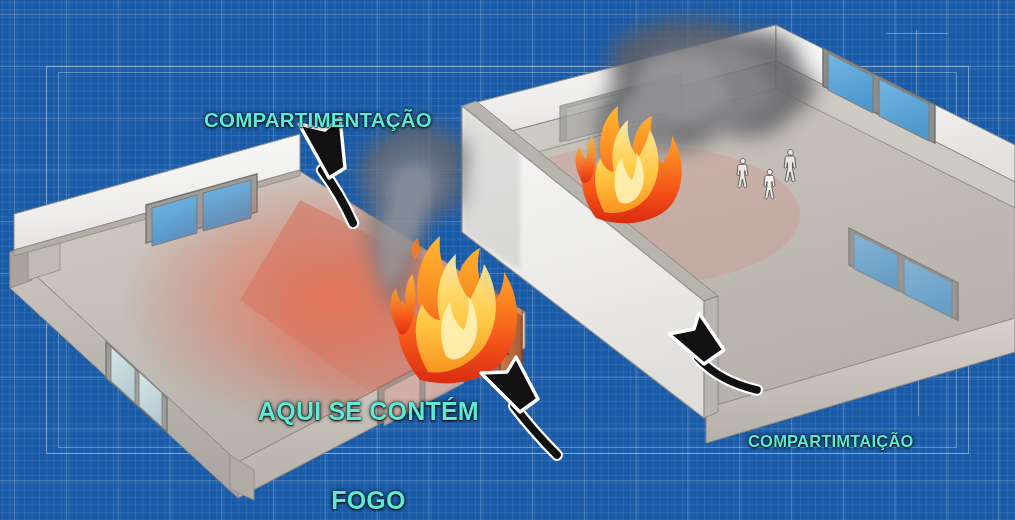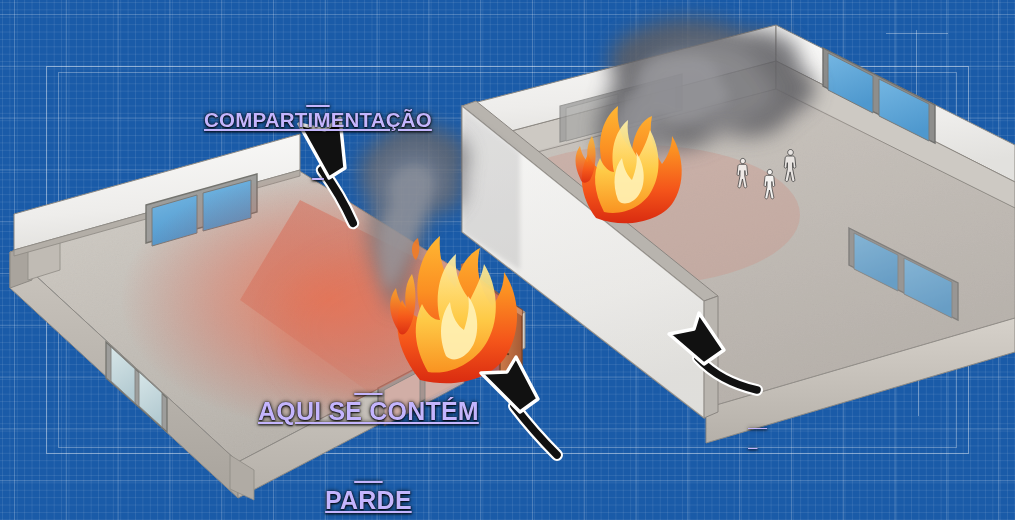--- a/index.html
+++ b/index.html
@@ -29,26 +29,25 @@
   .bp-frame.outer{left:46px;top:66px;right:46px;bottom:66px;}
   .bp-frame.inner{left:58px;top:72px;right:58px;bottom:72px;border-color:rgba(255,255,255,.30);}
   .bp-tick{position:absolute;background:rgba(255,255,255,.35);}
 
   
   .scene{position:absolute;inset:0;}
   .scene svg{display:block;width:1015px;height:520px;}
 
   
   .label{
-    position:absolute;color:#c4b5fd;font-weight:bold;
+    position:absolute;color:#5eead4;font-weight:bold;
     letter-spacing:.2px;line-height:1.18;
     text-shadow:0 0 4px rgba(0,0,0,.85),0 1px 2px rgba(0,0,0,.9),
                 0 0 1px rgba(0,0,0,.9);
     white-space:pre;
-    text-decoration:underline;
   }
   #lbl-compartimentacao{left:204px;top:60px;font-size:20.5px;text-align:center;}
   #lbl-fogo{left:258px;top:338px;font-size:25px;text-align:center;}
   #lbl-horizontal{left:748px;top:393px;font-size:16.5px;text-align:left;}
   .lbl-line{display:block;}
 </style>
 </head>
 <body>
 
 <div id="stage">
@@ -414,20 +413,21 @@
     </g>
   </svg>
   </div>
 
   <div class="label" id="lbl-compartimentacao">
     <span class="lbl-line">COMPARTIMENTAÇÃO</span>
   </div>
 
   <div class="label" id="lbl-fogo">
     <span class="lbl-line">AQUI SE CONTÉM</span>
-    <span class="lbl-line">PARDE</span>
+    <span class="lbl-line">FOGO</span>
   </div>
 
   <div class="label" id="lbl-horizontal">
+    <span class="lbl-line">COMPARTIMTAIÇÃO</span>
     
   </div>
 
 </div>
 
 </body></html>

